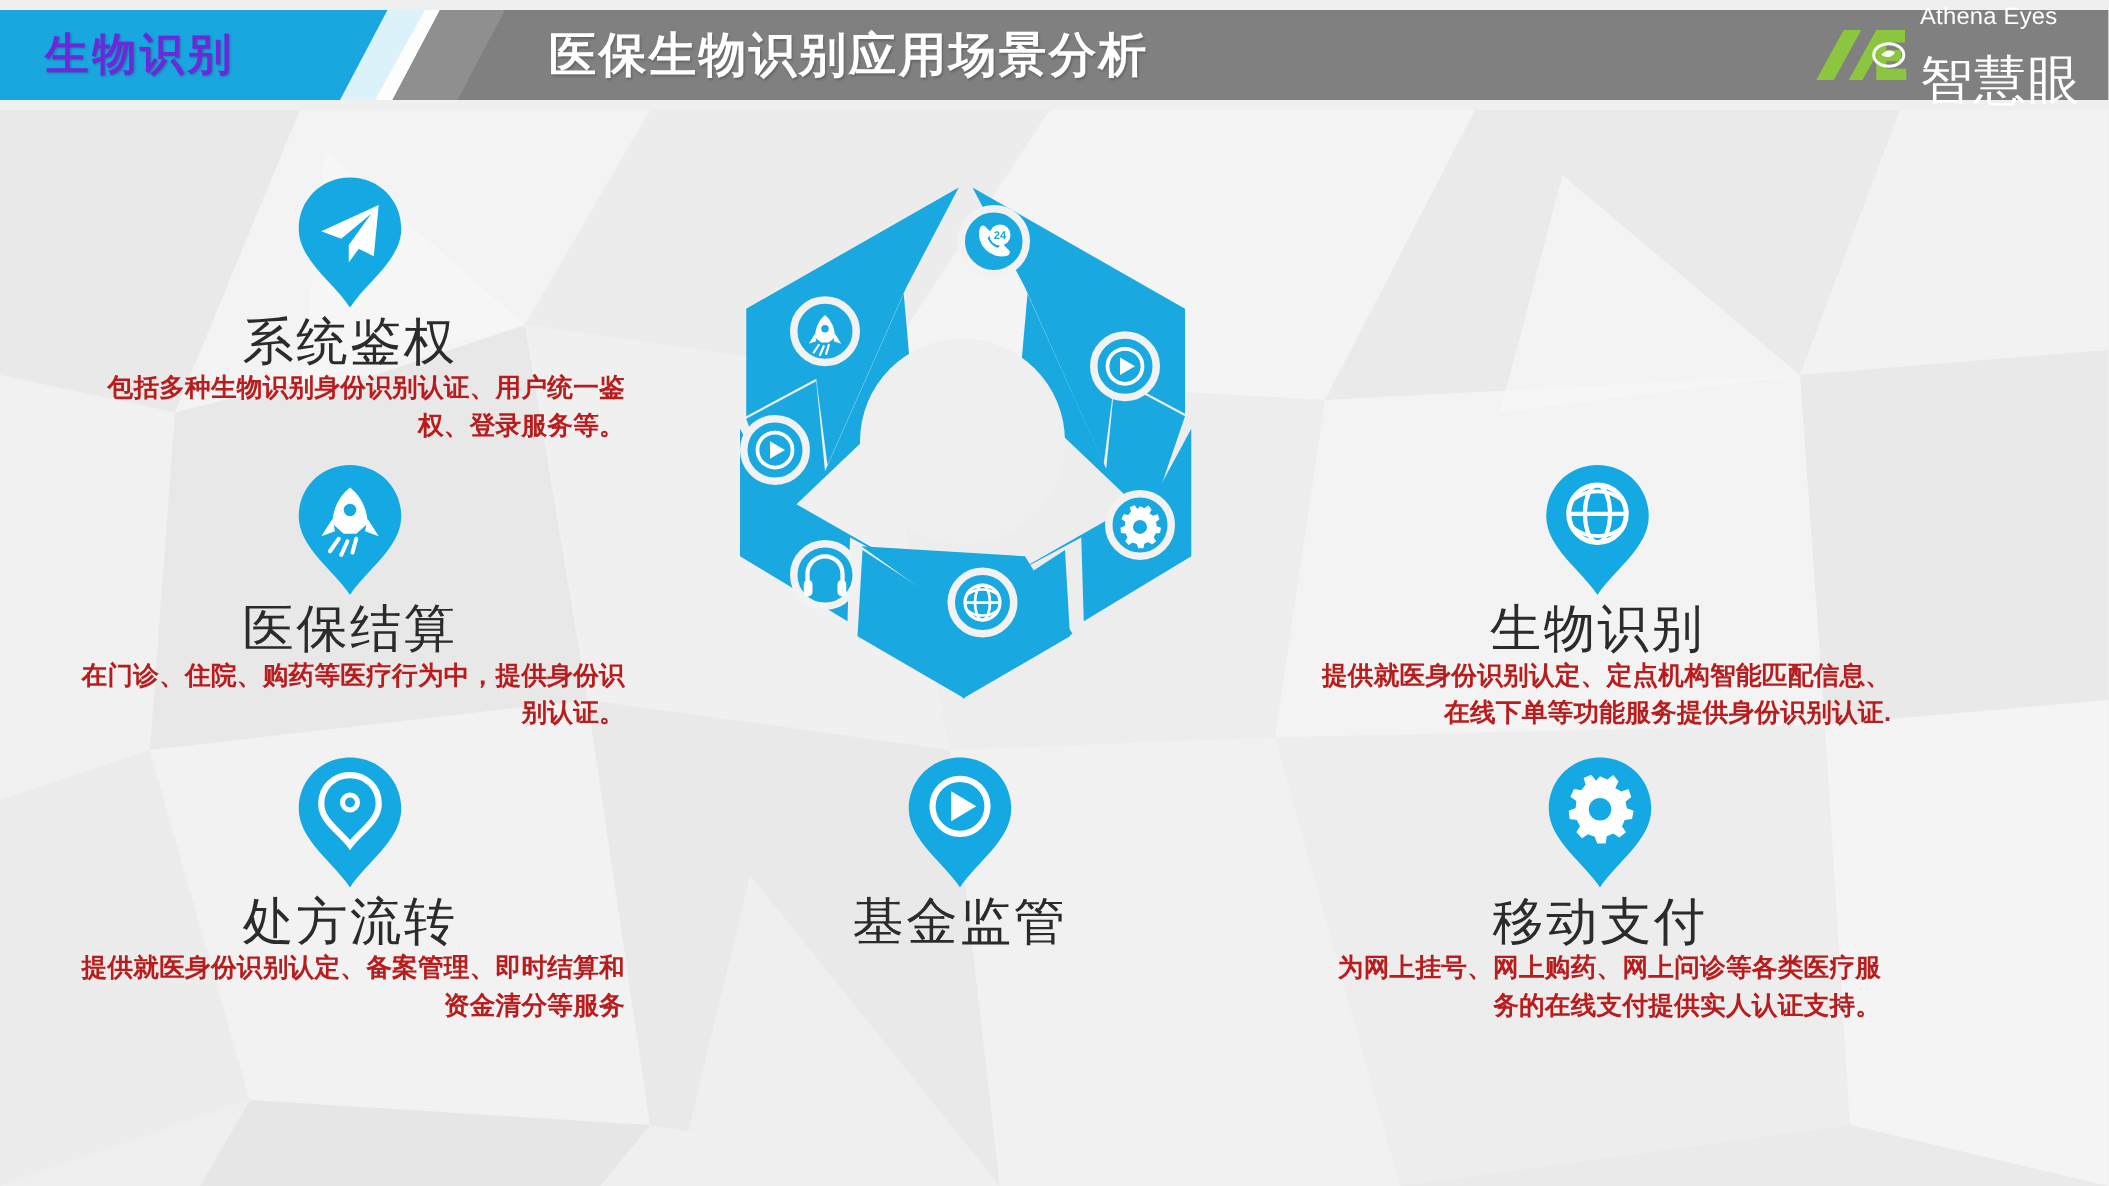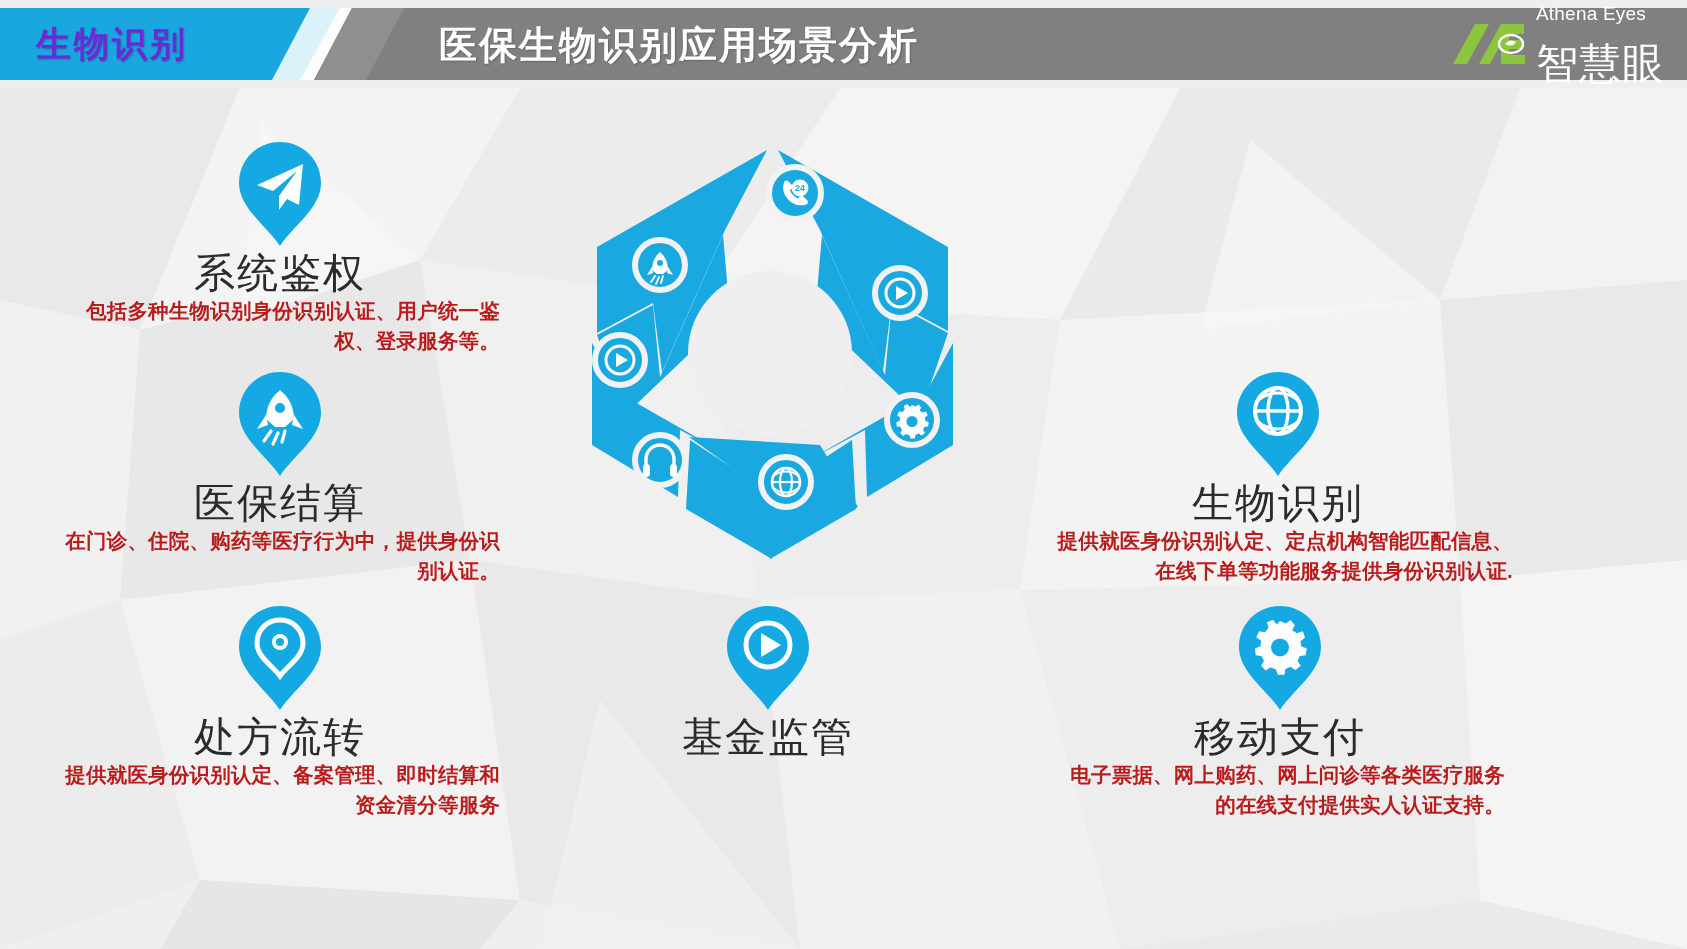--- a/index.html
+++ b/index.html
@@ -344,16 +344,16 @@
     <div class="pin-wrap">
       <svg width="90" height="112" viewBox="0 0 90 112">
         <path d="M45 4 C22 4 4 22 4 45 C4 70 32 88 45 108 C58 88 86 70 86 45 C86 22 68 4 45 4 Z" fill="#15a9e3"></path>
         <g transform="translate(45,43)">
           <path d="M0,-24 L5.8,-21.4 L10.6,-25 L14.8,-19.8 L12.2,-14.7 L17,-11.8 L22.8,-13.8 L25,-7.4 L20.5,-3.8 L21.4,1.6 L26.9,3.5 L25.6,10.2 L19.8,10.9 L17.6,16 L20.8,20.8 L15.4,25 L10.6,21.8 L5.4,24 L4.5,29.8 L-2.2,29.8 L-4.2,24.3 L-9.6,22.4 L-14.4,25.6 L-18.9,20.8 L-16,15.7 L-18.6,10.9 L-24.3,10.2 L-25,3.5 L-19.5,1.3 L-18.9,-4.2 L-23.7,-7.7 L-20.8,-13.8 L-15,-12.8 L-11.5,-17.3 L-13.1,-22.7 L-7,-25.3 L-3.2,-20.5 Z" fill="#ffffff"></path>
           <circle cx="0" cy="2.4" r="9" fill="#15a9e3"></circle>
         </g>
       </svg>
     </div>
     <div class="block-title">移动支付</div>
-    <div class="block-desc">电子票据、网上购药、网上问诊等各类医疗服务的在线支付提供实人认证支持。</div>
+    <div class="block-desc">为网上挂号、网上购药、网上问诊等各类医疗服务的在线支付提供实人认证支持。</div>
   </div>
 
 </div>
 
 </body></html>

